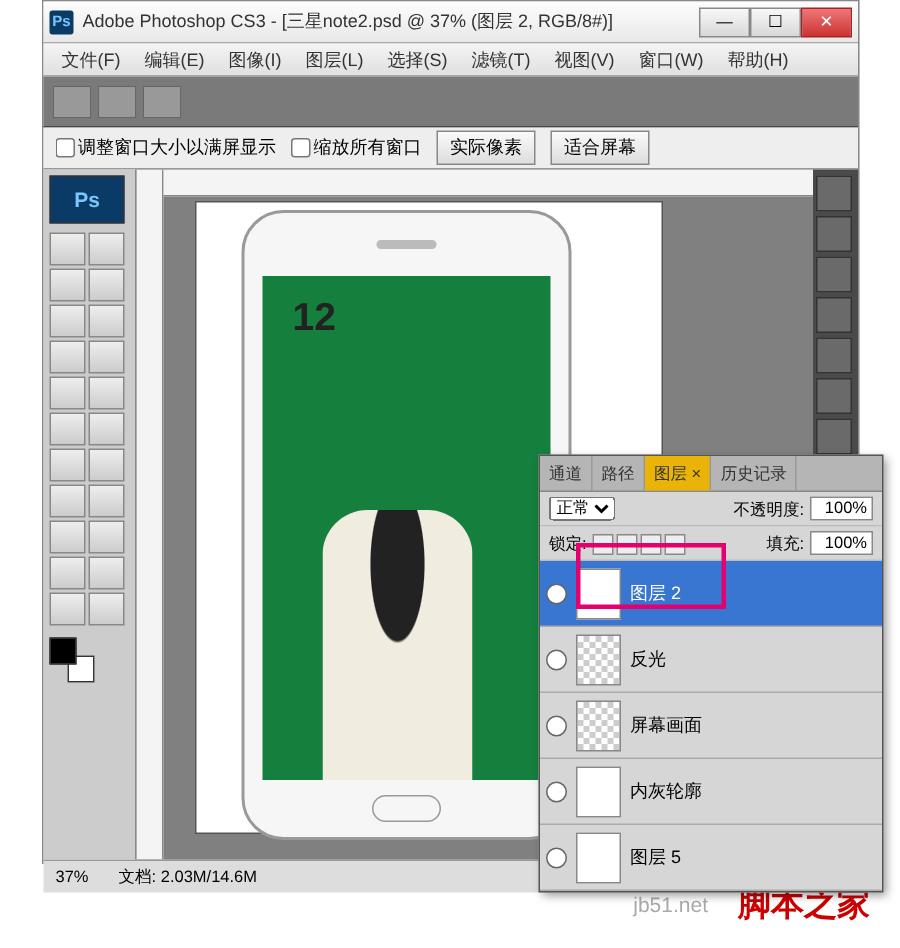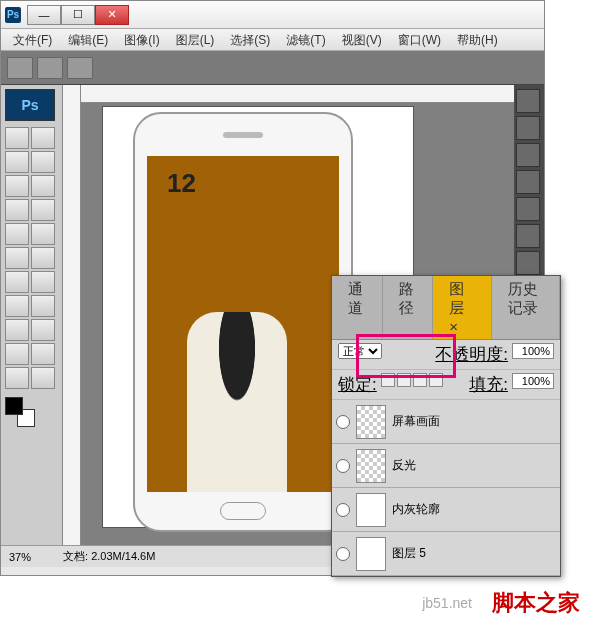--- a/index.html
+++ b/index.html
@@ -1,17 +1,17 @@
 <!DOCTYPE html>
 <html><head>
 <meta charset="utf-8">
 <style>
 * { margin: 0; padding: 0; box-sizing: border-box; font-family: "Microsoft YaHei", sans-serif; }
 body { background: #fff; width: 600px; height: 632px; overflow: hidden; }
-.window { border: 1px solid #888; background: #e8e8e8; width: 545px; height: 576px; }
+.window { border: 1px solid #888; background: #e8e8e8; width: 545px; height: 576px; margin-left: 28px; }
 .titlebar { height: 28px; background: linear-gradient(#fdfdfd,#e8e8e8); display: flex; align-items: center; padding: 0 4px; border-bottom: 1px solid #aaa; }
 .titlebar .ps-badge { width: 16px; height: 16px; background: #0a3a66; color: #7ac7ff; font-size: 10px; font-weight: bold; display: flex; align-items: center; justify-content: center; border-radius: 2px; margin-right: 6px; }
 .titlebar .title { font-size: 12px; color: #333; flex: 1; white-space: nowrap; overflow: hidden; }
 .winbtns { display: flex; gap: 0; }
 .winbtn { width: 34px; height: 20px; border: 1px solid #888; background: linear-gradient(#f8f8f8,#d8d8d8); font-size: 11px; display: flex; align-items: center; justify-content: center; cursor: pointer; }
 .winbtn.close { background: linear-gradient(#e77,#c33); color: #fff; border-color: #a22; }
 .menubar { height: 22px; background: linear-gradient(#f4f4f4,#e0e0e0); display: flex; padding: 0 4px; border-bottom: 1px solid #aaa; }
 .menubar span { font-size: 12px; color: #333; padding: 3px 8px; cursor: pointer; }
 .toolbar2 { height: 34px; background: #7a7a7a; display: flex; align-items: center; padding: 0 6px; gap: 4px; border-bottom: 1px solid #444; }
 .toolbar2 .ticon { width: 26px; height: 22px; background: #999; border: 1px solid #666; }
@@ -25,56 +25,61 @@
 .tool { width: 24px; height: 22px; background: linear-gradient(#eee,#ccc); border: 1px solid #888; cursor: pointer; }
 .swatches { margin-top: 8px; position: relative; width: 30px; height: 30px; }
 .swatch { width: 18px; height: 18px; border: 1px solid #333; position: absolute; }
 .swatch.fg { background: #000; top: 0; left: 0; z-index: 2; }
 .swatch.bg { background: #fff; bottom: 0; right: 0; }
 .canvas { flex: 1; background: #808080; position: relative; overflow: hidden; }
 .ruler-h { position: absolute; top: 0; left: 18px; right: 0; height: 18px; background: #f4f4f4; border-bottom: 1px solid #888; }
 .ruler-v { position: absolute; top: 0; left: 0; bottom: 0; width: 18px; background: #f4f4f4; border-right: 1px solid #888; }
 .doc { position: absolute; top: 22px; left: 40px; width: 310px; height: 420px; background: #fff; box-shadow: 0 0 0 1px #555; }
 .phone { position: absolute; top: 5px; left: 30px; width: 220px; height: 420px; border: 2px solid #999; border-radius: 28px; background: #f6f6f6; overflow: hidden; }
-.phone .screen { position: absolute; top: 42px; left: 12px; right: 12px; bottom: 38px; background: #a16207; overflow: hidden; }
+.phone .screen { position: absolute; top: 42px; left: 12px; right: 12px; bottom: 38px; background: #15803d; overflow: hidden; }
 .phone .screen .clock { font-size: 26px; font-weight: bold; color: #222; position: absolute; top: 12px; left: 20px; }
 .phone .screen .figure { position: absolute; bottom: 0; left: 40px; width: 100px; height: 180px; background: radial-gradient(ellipse at 50% 20%, #222 25%, transparent 26%), linear-gradient(#f0ece0,#f0ece0); border-radius: 30px 30px 0 0; }
 .phone .speaker { position: absolute; top: 18px; left: 50%; transform: translateX(-50%); width: 40px; height: 6px; background: #bbb; border-radius: 3px; }
 .phone .home { position: absolute; bottom: 10px; left: 50%; transform: translateX(-50%); width: 46px; height: 18px; border: 1px solid #999; border-radius: 10px; }
 .rightdock { width: 30px; background: #4a4a4a; display: flex; flex-direction: column; padding: 4px 2px; gap: 3px; }
 .rightdock .dicon { width: 24px; height: 24px; background: #6a6a6a; border: 1px solid #333; }
 .layerspanel { position: absolute; top: 190px; left: 330px; width: 230px; background: #d6d6d6; border: 1px solid #555; box-shadow: 2px 2px 6px rgba(0,0,0,.4); font-size: 12px; }
 .ptabs { display: flex; background: #b5b5b5; border-bottom: 1px solid #888; }
-.ptab { padding: 4px 16px; font-size: 15px; color: #333; cursor: pointer; border-right: 1px solid #999; }
+.ptab { padding: 4px 6px; font-size: 11px; color: #333; cursor: pointer; border-right: 1px solid #999; }
 .ptab.active { background: #eab308; }
-.prow { display: flex; align-items: flex-start; padding: 3px 6px; gap: 4px; border-bottom: 1px solid #bbb; background: #d6d6d6; }
+.prow { display: flex; align-items: flex-end; padding: 3px 6px; gap: 4px; border-bottom: 1px solid #bbb; background: #d6d6d6; }
 .prow select,.prow input { font-size: 11px; }
-.prow .lbl { font-size: 17px; text-decoration: underline; }
+.prow .lbl { font-size: 11px; }
 .prow .pct { width: 42px; border: 1px solid #888; background: #fff; text-align: right; padding: 1px 3px; font-size: 11px; }
 .locks { display: flex; gap: 2px; }
 .lock { width: 14px; height: 14px; background: #eee; border: 1px solid #888; }
 .layerlist { max-height: 320px; overflow: auto; background: #d6d6d6; }
 .layer { display: flex; align-items: center; height: 44px; border-bottom: 1px solid #aaa; padding: 0 4px; gap: 6px; cursor: pointer; }
 .layer.sel { background: #3976d1; color: #fff; }
 .eye { width: 14px; height: 14px; border: 1px solid #666; background: #fff; border-radius: 50%; }
 .thumb { width: 30px; height: 34px; background: #fff; border: 1px solid #888; position: relative; }
 .thumb.reflect { background: repeating-conic-gradient(#ccc 0 25%, #fff 0 50%) 0 0/8px 8px; }
 .thumb.white { background: #fff; }
 .hlbox { position: absolute; border: 3px solid #e4006f; pointer-events: none; }
-.statusbar { height: 22px; background: #ddd; border-top: 1px solid #999; display: flex; align-items: center; padding: 0 8px; font-size: 11px; gap: 32px; }
+.statusbar { height: 22px; background: #ddd; border-top: 1px solid #999; display: flex; align-items: center; padding: 0 8px; font-size: 11px; gap: 20px; }
 .footer { height: 54px; display: flex; align-items: center; justify-content: flex-end; padding: 0 20px; gap: 20px; }
 .footer .wm { font-size: 14px; color: #aaa; }
 .footer .site { font-size: 22px; color: #c00; font-weight: bold; }
 </style>
 </head>
 <body>
 
 <div class="window">
   <div class="titlebar">
     <div class="ps-badge">Ps</div>
+    <div class="title">
+      <span>Adobe Photoshop CS3</span>
+      <span> - </span>
+      <span>[三星note2.psd @ 37% (图层 2, RGB/8#)]</span>
+    </div>
     <div class="winbtns">
       <div class="winbtn">—</div>
       <div class="winbtn">☐</div>
       <div class="winbtn close">✕</div>
     </div>
   </div>
 
   <div class="menubar">
     <span>文件(F)</span>
     <span>编辑(E)</span>
@@ -86,20 +91,32 @@
     <span>窗口(W)</span>
     <span>帮助(H)</span>
   </div>
 
   <div class="toolbar2">
     <div class="ticon"></div>
     <div class="ticon"></div>
     <div class="ticon"></div>
   </div>
 
+  <div class="optbar">
+    <label class="cb">
+        <input type="checkbox" style="">
+        <span>调整窗口大小以满屏显示</span>
+      </label>
+    <label class="cb">
+        <input type="checkbox" style="">
+        <span>缩放所有窗口</span>
+      </label>
+    <div class="btn">实际像素</div>
+    <div class="btn">适合屏幕</div>
+  </div>
 
   <div class="workspace">
     <div class="lefttools">
       <div class="ps2">Ps</div>
       <div class="toolgrid">
         <div class="tool"></div>
           <div class="tool"></div>
         <div class="tool"></div>
           <div class="tool"></div>
         <div class="tool"></div>
@@ -175,29 +192,34 @@
           <div class="lock"></div>
           <div class="lock"></div>
           <div class="lock"></div>
           <div class="lock"></div>
         </div>
         <span style="flex:1"></span>
         <span class="lbl">填充:</span>
         <span class="pct">100%</span>
       </div>
       <div class="layerlist" id="layerlist">
+          <div class="layer sel">
+            <div class="eye"></div>
+            <div class="thumb white"></div>
+            <span>图层 2</span>
+          </div>
+          <div class="layer">
+            <div class="eye"></div>
+            <div class="thumb reflect"></div>
+            <span>反光</span>
+          </div>
           <div class="layer">
             <div class="eye"></div>
             <div class="thumb reflect"></div>
             <span>屏幕画面</span>
-          </div>
-          <div class="layer">
-            <div class="eye"></div>
-            <div class="thumb reflect"></div>
-            <span>反光</span>
           </div>
           <div class="layer">
             <div class="eye"></div>
             <div class="thumb white"></div>
             <span>内灰轮廓</span>
           </div>
           <div class="layer">
             <div class="eye"></div>
             <div class="thumb white"></div>
             <span>图层 5</span>

